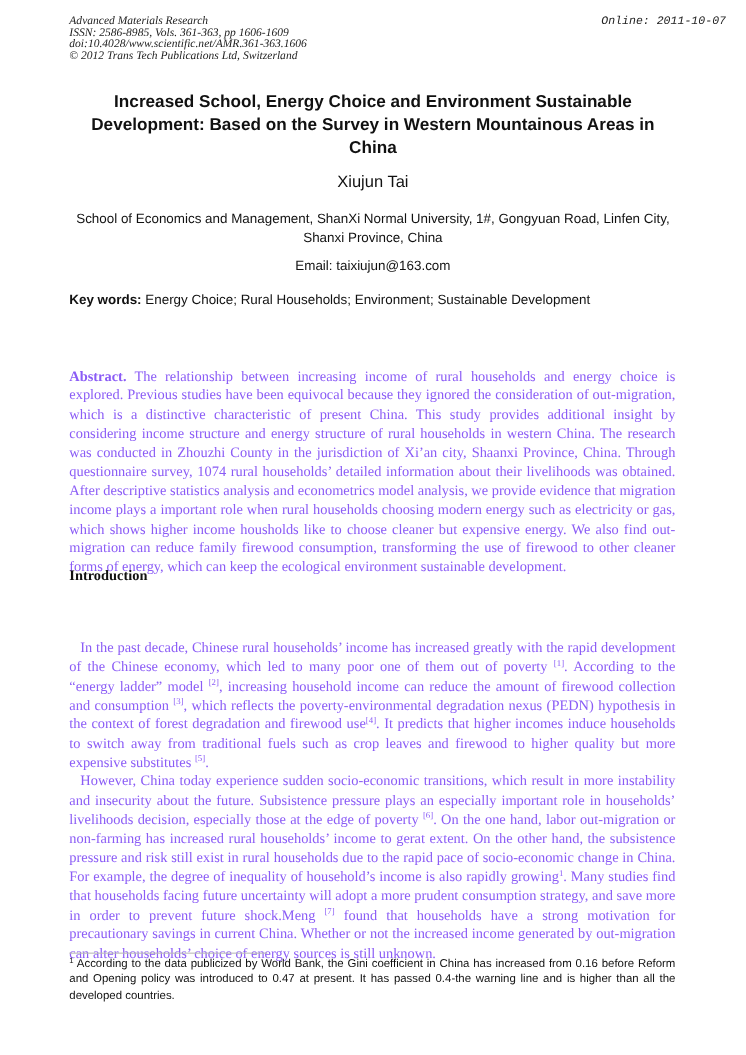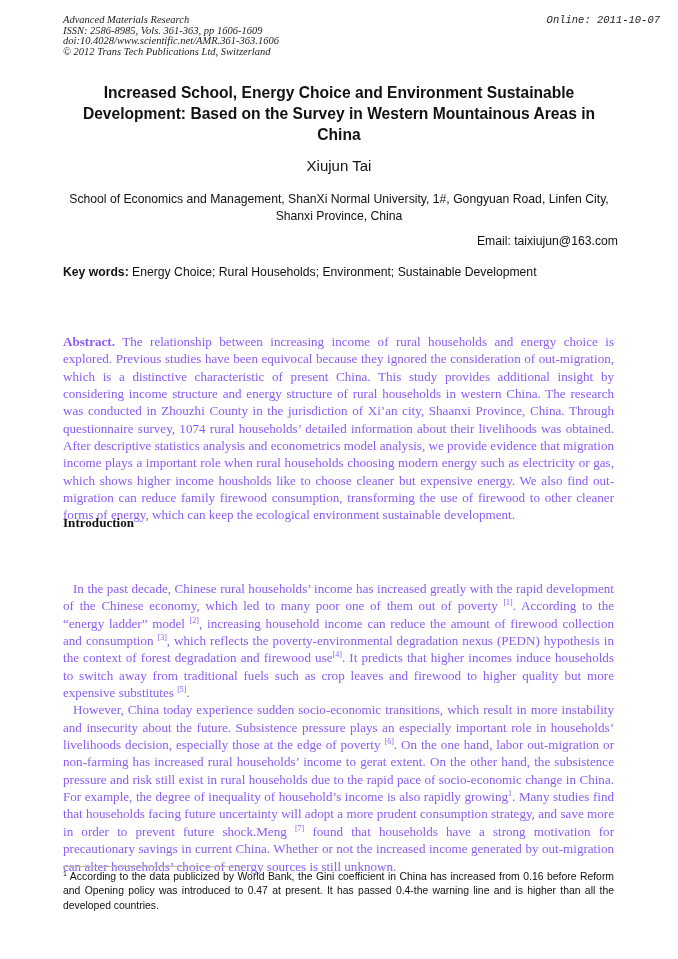--- a/index.html
+++ b/index.html
@@ -4,21 +4,21 @@
 <style>
   html, body { margin: 0; padding: 0; background: #ffffff; }
   body { width: 678px; height: 959px; position: relative; overflow: hidden; color: #111; }
   .page { position: absolute; left: 0; top: 0; width: 678px; height: 959px; background: #fff; padding-left: 44px; }
   .meta { position: absolute; left: 63px; top: 15px; font-family: "Liberation Serif", serif; font-style: italic; font-size: 10.5px; line-height: 10.5px; color: #222; }
   .meta div { white-space: nowrap; }
   .online { position: absolute; right: 62px; top: 15px; font-family: Liberation Mono, monospace; font-style: italic; font-size: 10.5px; line-height: 10.5px; color: #222; }
   .title { position: absolute; left: 60px; width: 558px; top: 82px; text-align: center; font-family: "Liberation Sans", sans-serif; font-weight: bold; font-size: 15.6px; line-height: 21px; color: #111; }
   .author { position: absolute; left: 60px; width: 558px; top: 157px; text-align: center; font-family: "Liberation Sans", sans-serif; font-size: 15px; line-height: 18px; }
   .affil { position: absolute; left: 60px; width: 558px; top: 191px; text-align: center; font-family: Liberation Sans, sans-serif; font-size: 12.2px; line-height: 17px; }
-  .email { position: absolute; left: 60px; width: 558px; top: 233px; text-align: right; font-family: "Liberation Sans", sans-serif; font-size: 12.2px; line-height: 16px; }
+  .email { position: absolute; left: 60px; width: 558px; top: 233px; text-align: center; font-family: "Liberation Sans", sans-serif; font-size: 12.2px; line-height: 16px; }
   .keywords { position: absolute; left: 63px; width: 555px; top: 264px; font-family: "Liberation Sans", sans-serif; font-size: 12.2px; line-height: 16px; white-space: nowrap; }
   .keywords b { font-weight: bold; }
   .body-text { position: absolute; left: 63px; width: 551px; font-family: "Liberation Serif", serif; font-size: 13.1px; line-height: 17.35px; text-align: justify; color: #8b5cf6; margin-top: 45px; }
   .abstract { top: 288px; }
   .abstract .lead { font-weight: bold; }
   .intro-head { position: absolute; left: 63px; top: 514px; font-family: "Liberation Serif", serif; font-weight: bold; font-size: 13.1px; line-height: 17px; }
   .intro { top: 535px; }
   .intro p { margin: 0; text-indent: 10px; }
   sup { font-size: 8px; line-height: 0; vertical-align: 5px; }
   .footnote-rule { position: absolute; left: 63px; top: 866px; width: 180px; height: 0; border-top: 0.5px solid #bbb; }

